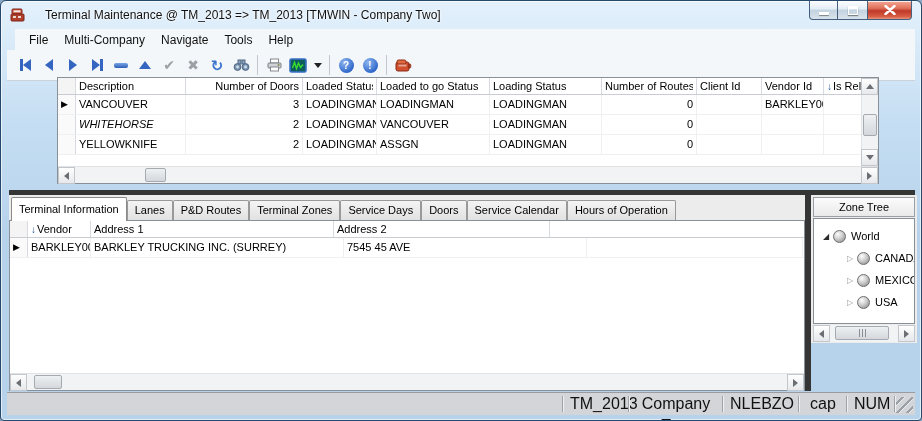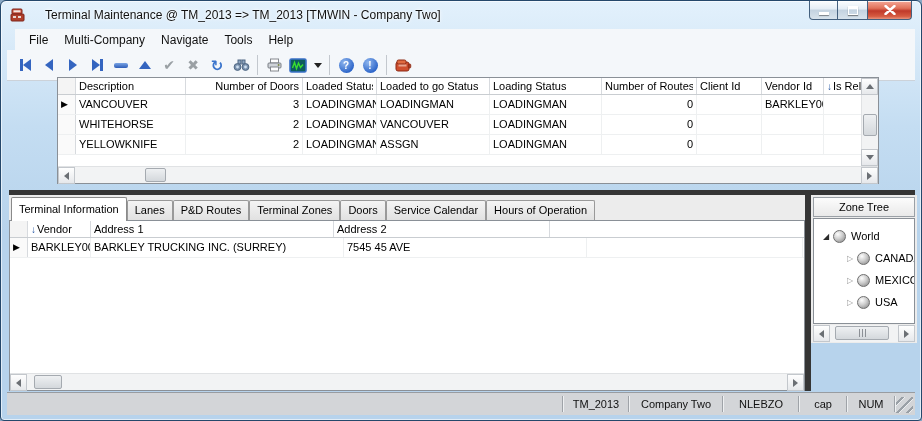--- a/index.html
+++ b/index.html
@@ -93,21 +93,21 @@
   .globe { width:13px; height:13px; border-radius:50%; flex:none; margin:0 5px 0 1px;
            background:radial-gradient(circle at 35% 30%, #fdfdfd, #cdcdcd 45%, #8e8e8e 90%); border:1px solid #6f6f6f; }
   .tlab { font-size:11px; }
   .tree-hscroll { position:absolute; left:2px; right:2px; bottom:1px; height:17px; background:#f2f3f4; }
 
   
   .statusbar { position:absolute; left:6px; right:6px; bottom:5px; height:23px; background:#d3d5d8; border-top:1px solid #989c a1;
                border-top:1px solid #989ca1; display:flex; align-items:stretch; }
   .sb-fill { flex:1; }
   .sb-sep { width:2px; margin:3px 0; background:linear-gradient(90deg,#9fa3a8 50%,#eef0f2 50%); flex:none; }
-  .sb-panel { line-height:22px; text-align:center; font-size:11px; color:#111; flex:none; padding:0 6px; }
+  .sb-panel { line-height:22px; text-align:center; font-size:16px; color:#111; flex:none; padding:0 6px; }
   .sb-grip { width:17px; flex:none; background:
       repeating-linear-gradient(135deg, transparent 0 4px, #9aa0a6 4px 6px, #eceef0 6px 7px); margin:4px 2px 2px 0; }
 </style>
 </head>
 <body>
 
 <div class="win">
 
   <div class="titlebar">
     <svg class="app-icon" viewBox="0 0 17 15">
@@ -263,21 +263,21 @@
           <div class="cell" style="width: 113px;">LOADINGMAN</div>
           <div class="cell" style="width: 112px;">LOADINGMAN</div>
           <div class="cell num" style="width: 95px;">0</div>
           <div class="cell" style="width: 65px;"></div>
           <div class="cell" style="width: 62px;">BARKLEY001</div>
           <div class="cell" style="width: 48px;"></div>
           <div class="cell" style="width: 62px;"></div>
         </div>
         <div class="grow">
           <div class="cell sel"></div>
-          <div class="cell" style="width: 110px;">WHITEHORSE</div>
+          <div class="cell" style="width: 110px; font-style: italic;">WHITEHORSE</div>
           <div class="cell num" style="width: 117px;">2</div>
           <div class="cell" style="width: 74px;">LOADINGMAN</div>
           <div class="cell" style="width: 113px;">VANCOUVER</div>
           <div class="cell" style="width: 112px;">LOADINGMAN</div>
           <div class="cell num" style="width: 95px;">0</div>
           <div class="cell" style="width: 65px;"></div>
           <div class="cell" style="width: 62px;"></div>
           <div class="cell" style="width: 48px;"></div>
           <div class="cell" style="width: 62px;"></div>
         </div>
@@ -317,20 +317,21 @@
 
   <div class="split-h"></div>
   <div class="split-v"></div>
 
   <div class="bl-panel">
     <div class="tabs" id="tabs">
         <div class="tab active">Terminal Information</div>
         <div class="tab">Lanes</div>
         <div class="tab">P&amp;D Routes</div>
         <div class="tab">Terminal Zones</div>
+        <div class="tab">Service Days</div>
         <div class="tab">Doors</div>
         <div class="tab">Service Calendar</div>
         <div class="tab">Hours of Operation</div>
       </div>
     <div class="grid bot" id="botgrid">
         <div class="gbody nov">
           <div class="hrow">
             <div class="hc sel"></div>
             <div class="hc" style="width: 63px;">
               <div class="sort">↓</div>

